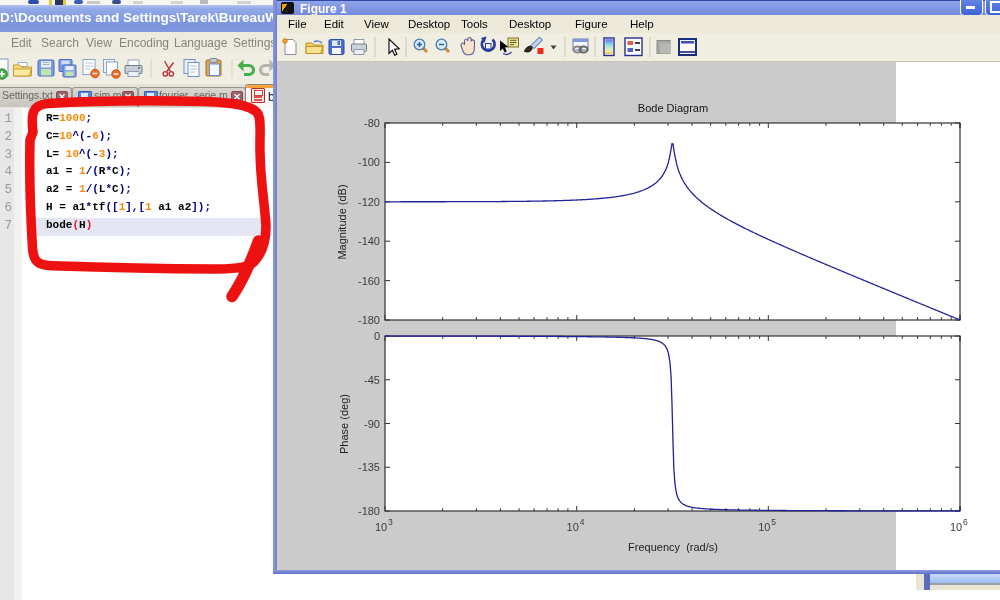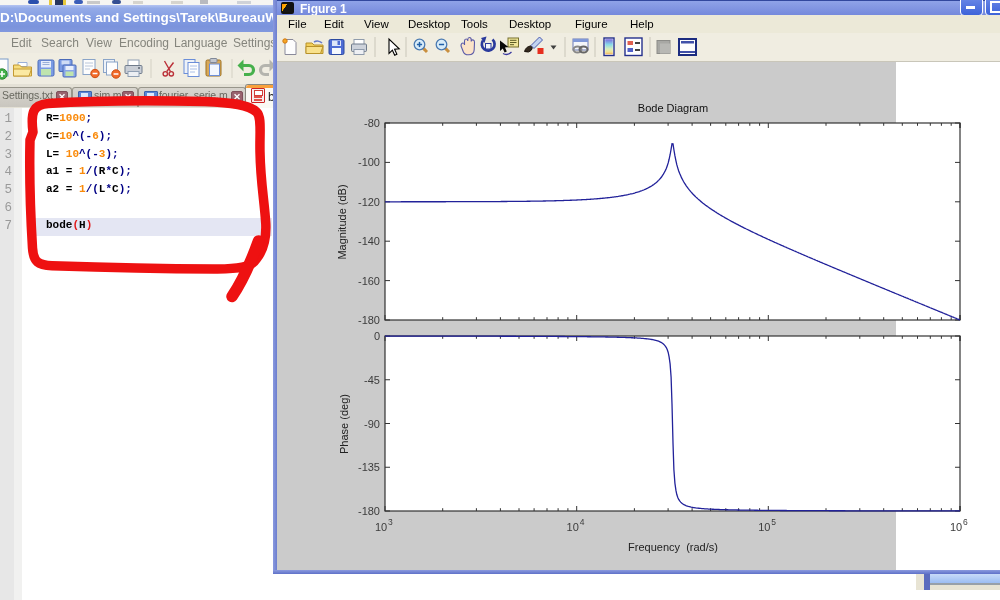--- a/index.html
+++ b/index.html
@@ -145,20 +145,21 @@
   <div class="lnum" style="top:40px">3</div>
   <div class="lnum" style="top:57px">4</div>
   <div class="lnum" style="top:75px">5</div>
   <div class="lnum" style="top:93px">6</div>
   <div class="lnum" style="top:111px">7</div>
   <div class="cline" style="top:4px">R=<span class="o">1000</span><span class="p">;</span></div>
   <div class="cline" style="top:22px">C=<span class="o">10</span><span class="p">^(-</span><span class="o">6</span><span class="p">);</span></div>
   <div class="cline" style="top:40px">L= <span class="o">10</span><span class="p">^(-</span><span class="o">3</span><span class="p">);</span></div>
   <div class="cline" style="top:57px">a1 = <span class="o">1</span><span class="p">/(</span>R<span class="p">*</span>C<span class="p">);</span></div>
   <div class="cline" style="top:75px">a2 = <span class="o">1</span><span class="p">/(</span>L<span class="p">*</span>C<span class="p">);</span></div>
+  <div class="cline" style="top:93px">H = a1<span class="p">*</span>tf<span class="p">([</span><span class="o">1</span><span class="p">],[</span><span class="o">1</span> a1 a2<span class="p">]);</span></div>
   <div class="cline" style="top:111px">bode<span class="r">(</span>H<span class="r">)</span></div>
 </div>
 
 <div class="abs fig">
   <div class="figborder"></div>
   <div class="figtitle">
     <div style="position:absolute;left:4px;top:1px;width:13px;height:12px;background:#111;border-radius:2px;overflow:hidden">
       <div style="position:absolute;left:1px;top:2px;width:8px;height:8px;background:linear-gradient(125deg,#ff8a00 0%,#ffb400 38%,#151515 40%)"></div>
     </div>
     <span class="txt">Figure 1</span>

